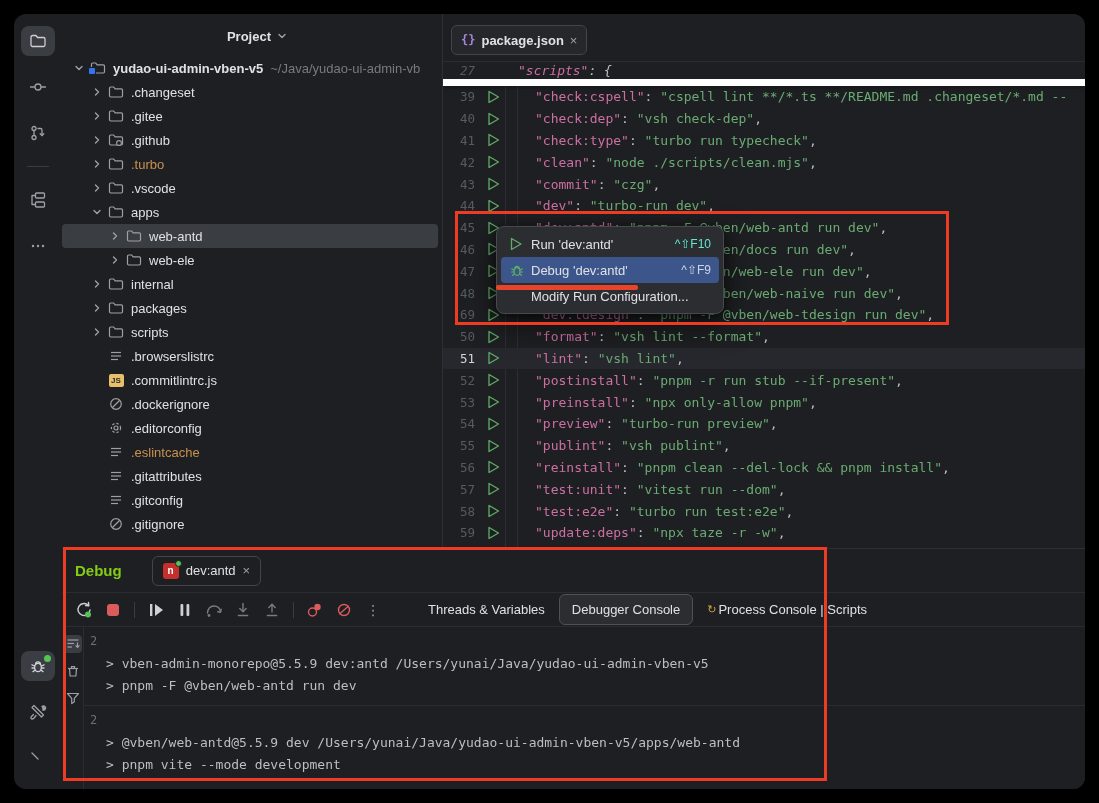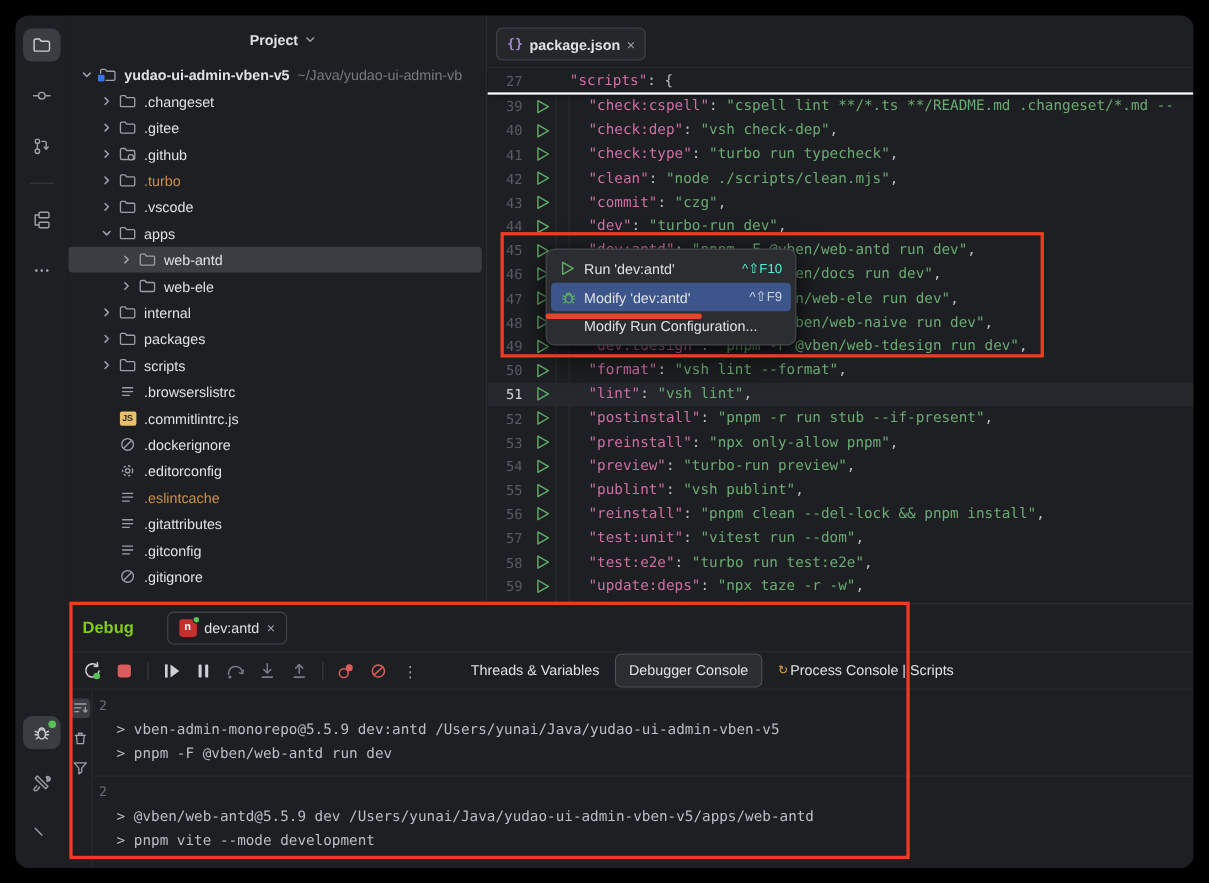--- a/index.html
+++ b/index.html
@@ -54,21 +54,21 @@
     border:1px solid #43454a; border-radius:6px; background:#25272b; }
   .braces { color:#a886d6; font-family:"DejaVu Sans Mono", monospace; font-size:12px; font-weight:bold; }
   .etab-label { font-size:13px; color:#dfe1e5; font-weight:600; }
   .tabx { color:#9da0a8; font-size:13px; line-height:1; }
 
   .edbody { position:relative; flex:1; overflow:hidden;
     font-family:"DejaVu Sans Mono","Liberation Mono", monospace; font-size:13px; }
   .gutline { position:absolute; left:62px; top:0; bottom:0; width:1px; background:#2c2e32; }
   .indguide { position:absolute; left:74px; top:24px; bottom:0; width:1px; background:#2c2e32; }
   .codeline, .stickyline { display:flex; align-items:center; height:21.8px; position:relative; white-space:pre; }
-  .stickyline { height:24px; border-bottom:2px solid #ffffff; background:#1e1f22; box-shadow:0 2px 4px rgba(0,0,0,.25); }
+  .stickyline { height:24px; border-bottom:7px solid #ffffff; background:#1e1f22; box-shadow:0 2px 4px rgba(0,0,0,.25);font-style:italic; }
   .codeline.active { background:#26282e; }
   .ln { width:38px; flex:none; text-align:right; padding-right:6px; color:#565b63; font-size:12.5px; }
   .codeline.active .ln { color:#d1d4da; }
   .playcol { width:24px; flex:none; display:flex; align-items:center; justify-content:center; }
   .ct { padding-left:30px; }
   .ct.lvl1 { padding-left:13px; }
   .jkey { color:#ce6fa4; }
   .jstr { color:#6aab73; }
   .jpun { color:#bcbec4; }
 
@@ -525,21 +525,21 @@
                   </svg></span><span class="ct"><span class="jkey">"dev:antd"</span><span class="jpun">: </span><span class="jstr">"pnpm -F @vben/web-antd run dev"</span><span class="jpun">,</span></span></div>
               <div class="codeline"><span class="ln">46</span><span class="playcol"><svg width="13" height="14" viewBox="0 0 13 14" fill="none">
                     <polygon points="2,1.5 11.5,7 2,12.5" stroke="#5fad65" stroke-width="1.3" stroke-linejoin="round" fill="none"></polygon>
                   </svg></span><span class="ct"><span class="jkey">"dev:docs"</span><span class="jpun">: </span><span class="jstr">"pnpm -F @vben/docs run dev"</span><span class="jpun">,</span></span></div>
               <div class="codeline"><span class="ln">47</span><span class="playcol"><svg width="13" height="14" viewBox="0 0 13 14" fill="none">
                     <polygon points="2,1.5 11.5,7 2,12.5" stroke="#5fad65" stroke-width="1.3" stroke-linejoin="round" fill="none"></polygon>
                   </svg></span><span class="ct"><span class="jkey">"dev:ele"</span><span class="jpun">: </span><span class="jstr">"pnpm -F @vben/web-ele run dev"</span><span class="jpun">,</span></span></div>
               <div class="codeline"><span class="ln">48</span><span class="playcol"><svg width="13" height="14" viewBox="0 0 13 14" fill="none">
                     <polygon points="2,1.5 11.5,7 2,12.5" stroke="#5fad65" stroke-width="1.3" stroke-linejoin="round" fill="none"></polygon>
                   </svg></span><span class="ct"><span class="jkey">"dev:naive"</span><span class="jpun">: </span><span class="jstr">"pnpm -F @vben/web-naive run dev"</span><span class="jpun">,</span></span></div>
-              <div class="codeline"><span class="ln">49</span><span class="playcol"><svg width="13" height="14" viewBox="0 0 13 14" fill="none">
+              <div class="codeline"><span class="ln">69</span><span class="playcol"><svg width="13" height="14" viewBox="0 0 13 14" fill="none">
                     <polygon points="2,1.5 11.5,7 2,12.5" stroke="#5fad65" stroke-width="1.3" stroke-linejoin="round" fill="none"></polygon>
                   </svg></span><span class="ct"><span class="jkey">"dev:tdesign"</span><span class="jpun">: </span><span class="jstr">"pnpm -F @vben/web-tdesign run dev"</span><span class="jpun">,</span></span></div>
               <div class="codeline"><span class="ln">50</span><span class="playcol"><svg width="13" height="14" viewBox="0 0 13 14" fill="none">
                     <polygon points="2,1.5 11.5,7 2,12.5" stroke="#5fad65" stroke-width="1.3" stroke-linejoin="round" fill="none"></polygon>
                   </svg></span><span class="ct"><span class="jkey">"format"</span><span class="jpun">: </span><span class="jstr">"vsh lint --format"</span><span class="jpun">,</span></span></div>
               <div class="codeline active"><span class="ln">51</span><span class="playcol"><svg width="13" height="14" viewBox="0 0 13 14" fill="none">
                     <polygon points="2,1.5 11.5,7 2,12.5" stroke="#5fad65" stroke-width="1.3" stroke-linejoin="round" fill="none"></polygon>
                   </svg></span><span class="ct"><span class="jkey">"lint"</span><span class="jpun">: </span><span class="jstr">"vsh lint"</span><span class="jpun">,</span></span></div>
               <div class="codeline"><span class="ln">52</span><span class="playcol"><svg width="13" height="14" viewBox="0 0 13 14" fill="none">
                     <polygon points="2,1.5 11.5,7 2,12.5" stroke="#5fad65" stroke-width="1.3" stroke-linejoin="round" fill="none"></polygon>
@@ -716,21 +716,21 @@
               <path d="M5.8 6.8c0-1.5.9-2.4 2.2-2.4s2.2.9 2.2 2.4"></path>
               <line x1="5" y1="8" x2="2.8" y2="6.9"></line>
               <line x1="11" y1="8" x2="13.2" y2="6.9"></line>
               <line x1="5" y1="10" x2="2.6" y2="10"></line>
               <line x1="11" y1="10" x2="13.4" y2="10"></line>
               <line x1="5.5" y1="11.8" x2="3.6" y2="13.3"></line>
               <line x1="10.5" y1="11.8" x2="12.4" y2="13.3"></line>
             </g>
           </svg>
         </span>
-        <span class="mlabel">Modify 'dev:antd'</span>
+        <span class="mlabel">Debug 'dev:antd'</span>
         <span class="mshort">^⇧F9</span>
       </div>
       <div class="mitem noicon">
         <span class="mlabel">Modify Run Configuration...</span>
       </div>
     </div>
 
   <div class="ann" style="left:455px; top:211px; width:494px; height:114px;"></div>
   <div class="ann" style="left:63px; top:547px; width:764px; height:234px;"></div>
   <div class="ann-line" style="left:496px; top:285px; width:142px; height:5px;"></div>

